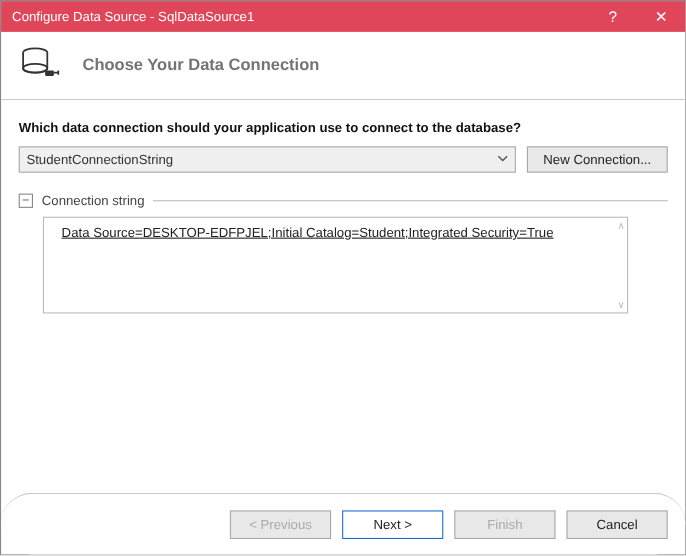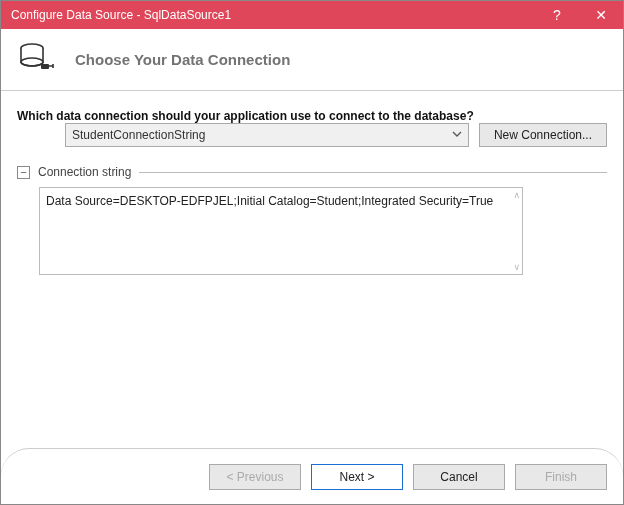--- a/index.html
+++ b/index.html
@@ -5,30 +5,30 @@
   * { box-sizing: border-box; margin: 0; padding: 0; }
   html, body { width: 624px; height: 505px; font-family: "Segoe UI", Tahoma, sans-serif; font-size: 12px; color: #000; background: #fff; }
   .window { width: 624px; height: 505px; border: 1px solid #888; background: #fff; position: relative; }
   .titlebar { height: 28px; background: #e04659; color: #fff; display: flex; align-items: center; padding: 0 0 0 10px; }
   .titlebar-text { flex: 1; font-size: 12px; }
   .titlebar-btn { width: 44px; height: 28px; display: flex; align-items: center; justify-content: center; color: #fff; font-size: 14px; }
   .header { height: 62px; display: flex; align-items: center; padding: 0 16px; border-bottom: 1px solid #ccc; }
   .header-icon { width: 40px; height: 40px; margin-right: 18px; }
   .header-title { font-size: 15px; font-weight: 600; color: #737373; }
   .content { padding: 18px 16px 0 16px; }
-  .prompt { font-size: 12px; font-weight: 600; color: #111; }
+  .prompt { font-size: 12px; font-weight: 600; margin-bottom: 10px; color: #111; }
   .row { display: flex; gap: 10px; margin-bottom: 18px; }
-  .dropdown { flex: 1; height: 24px; border: 1px solid #aaa; background: #f0f0f0; display: flex; align-items: center; padding: 0 6px; font-size: 12px; color: #333; position: relative; margin-left: 48px; }
+  .dropdown { flex: 1; height: 24px; border: 1px solid #aaa; background: #f0f0f0; display: flex; align-items: center; padding: 0 6px; font-size: 12px; color: #333; position: relative; }
   .dropdown-arrow { margin-left: auto; }
   .btn { height: 24px; border: 1px solid #aaa; background: #e8e8e8; padding: 0 14px; font-size: 12px; color: #222; display: inline-flex; align-items: center; justify-content: center; }
   .group { position: relative; margin-top: 8px; }
   .group-legend { display: flex; align-items: center; font-size: 12px; color: #444; }
   .toggle-box { width: 13px; height: 13px; border: 1px solid #888; background: #fff; display: inline-flex; align-items: center; justify-content: center; font-size: 11px; line-height: 1; margin-right: 8px; color: #555; }
   .group-line { flex: 1; height: 1px; background: #bbb; margin-left: 8px; }
-  .textarea { margin-top: 8px; margin-left: 22px; width: 484px; height: 88px; border: 1px solid #bbb; background: #fff; padding: 6px 6px; font-size: 12px; color: #222; position: relative; }
+  .textarea { margin-top: 8px; margin-left: 22px; width: 532px; height: 88px; border: 1px solid #bbb; background: #fff; padding: 6px 16px; font-size: 12px; color: #222; position: relative; text-decoration: underline; }
   .scrollhint-up { position: absolute; top: 2px; right: 2px; font-size: 9px; color: #bbb; }
   .scrollhint-dn { position: absolute; bottom: 2px; right: 2px; font-size: 9px; color: #bbb; }
   .footer { position: absolute; bottom: 0; left: 0; right: 0; height: 56px; border-top: 1px solid #ccc; display: flex; align-items: center; justify-content: flex-end; padding: 0 16px; gap: 10px; background: #fff; border-radius: 28px; }
   .wiz-btn { width: 92px; height: 26px; border: 1px solid #aaa; background: #e8e8e8; font-size: 12px; display: inline-flex; align-items: center; justify-content: center; color: #222; }
   .wiz-btn.disabled { color: #aaa; }
   .wiz-btn.primary { border: 1.5px solid #1a6fd6; background: #fff; }
 </style>
 </head>
 <body>
 
@@ -90,21 +90,21 @@
     </div>
   </div>
 
   <div class="footer">
     <div class="wiz-btn disabled">
         <span>&lt; Previous</span>
       </div>
     <div class="wiz-btn primary">
         <span>Next &gt;</span>
       </div>
+    <div class="wiz-btn disabled">
+        <span>Finish</span>
+      </div>
     <div class="wiz-btn">
         <span>Cancel</span>
-      </div>
-    <div class="wiz-btn disabled">
-        <span>Finish</span>
       </div>
   </div>
 
 </div>
 
 </body></html>

